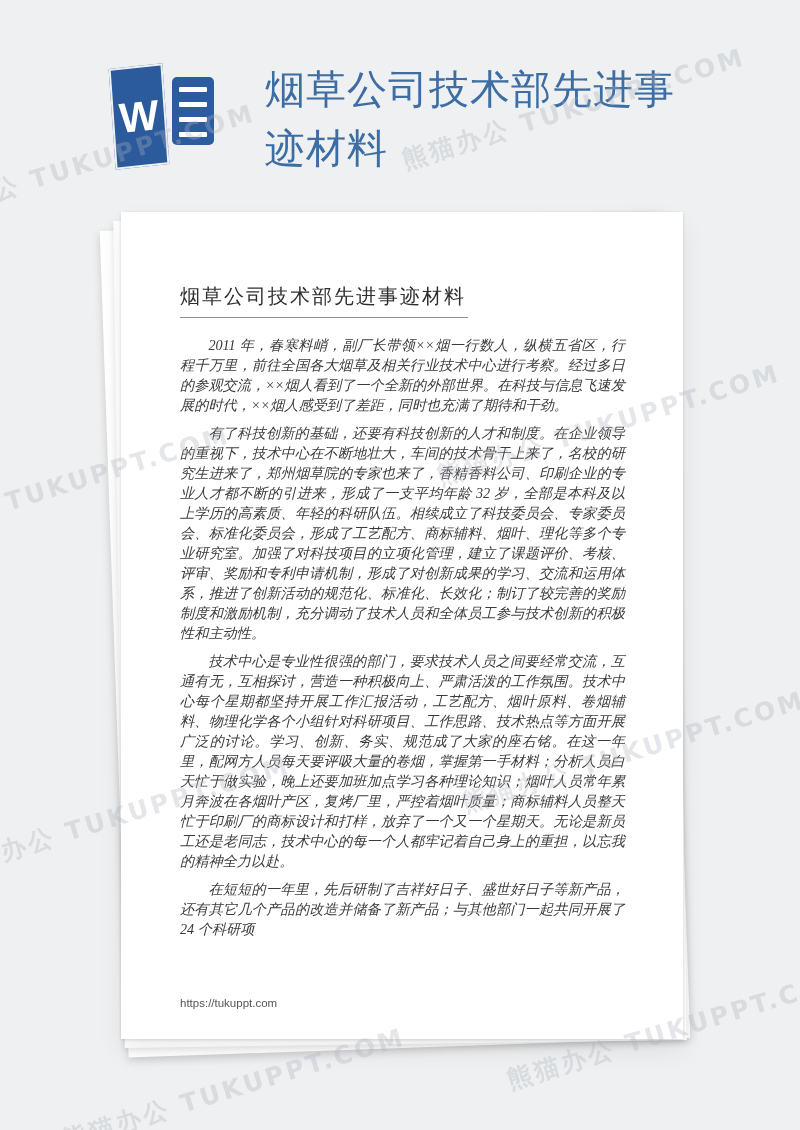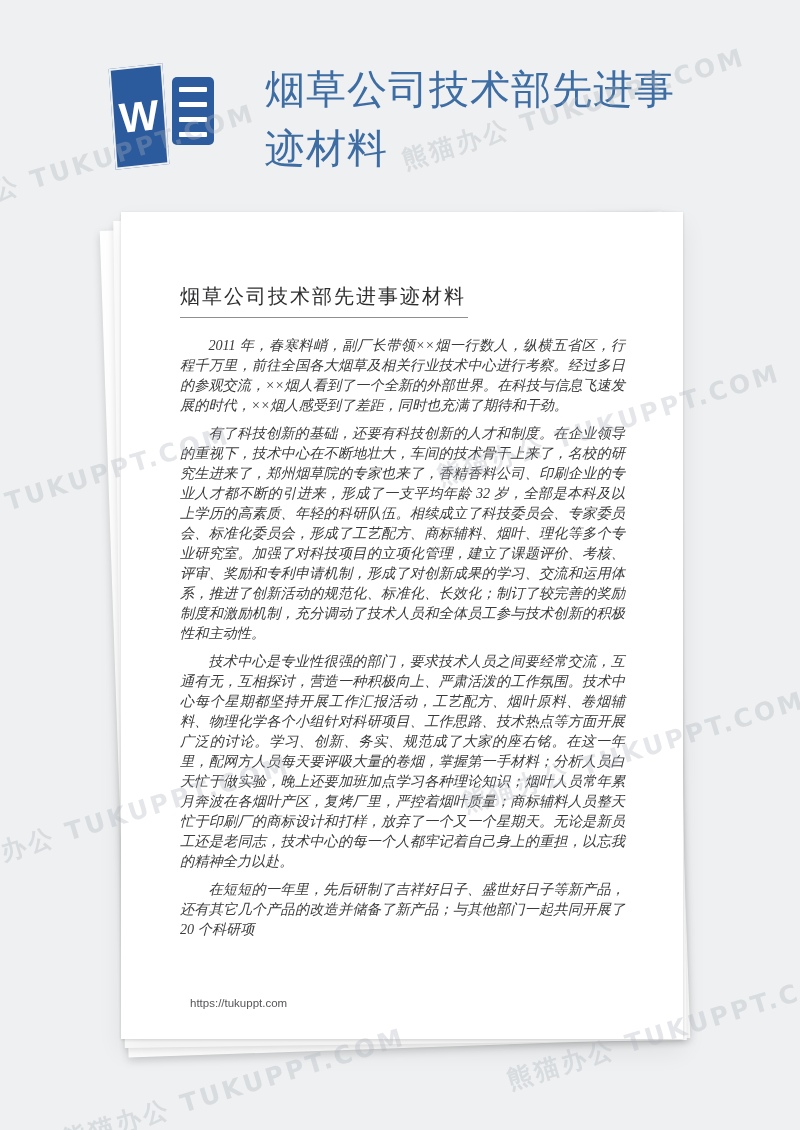--- a/index.html
+++ b/index.html
@@ -35,21 +35,21 @@
   .page-inner{position:absolute;left:0;top:0;right:0;bottom:0;
             padding:71px 58px 0 59px;box-sizing:border-box;}
   .doc-title{display:inline-block;font-size:20px;letter-spacing:2px;
             color:#2e2e30;font-family:"Liberation Serif",serif;
             border-bottom:1px solid #8f8f8f;padding:0 2px 7px 0;margin:0 0 17px 0;
             font-weight:400;}
   .para{font-size:14.2px;line-height:20px;margin:0 0 8px 0;
             text-align:justify;text-indent:2em;color:#3b3b3d;
             font-family:"Liberation Serif",serif;font-style:italic;}
   .page-url{position:absolute;left:59px;bottom:30px;font-size:11.5px;
-            color:#55555a;font-family:"Liberation Sans",sans-serif;margin-left:10px;}
+            color:#55555a;font-family:"Liberation Sans",sans-serif;}
 
   
   .wm{position:absolute;z-index:30;pointer-events:none;white-space:nowrap;
       transform:rotate(-17deg);font-size:25px;font-weight:bold;letter-spacing:3px;
       color:rgba(173,179,189,0.33);font-family:"DejaVu Sans",sans-serif;}
   .wm1{left:-95px;top:148px;}  .wm2{left:395px;top:92px;}
   .wm3{left:-120px;top:470px;} .wm4{left:430px;top:408px;}
   .wm5{left:-60px;top:800px;}  .wm6{left:455px;top:735px;}
   .wm7{left:55px;top:1072px;}  .wm8{left:500px;top:1012px;}
 </style>
@@ -73,21 +73,21 @@
 
 <div class="sheet sheet-back"></div>
 <div class="sheet sheet-back2"></div>
 
 <div class="sheet sheet-main">
   <div class="page-inner">
     <span class="doc-title">烟草公司技术部先进事迹材料</span>
     <p class="para">2011 年，春寒料峭，副厂长带领××烟一行数人，纵横五省区，行程千万里，前往全国各大烟草及相关行业技术中心进行考察。经过多日的参观交流，××烟人看到了一个全新的外部世界。在科技与信息飞速发展的时代，××烟人感受到了差距，同时也充满了期待和干劲。</p>
     <p class="para">有了科技创新的基础，还要有科技创新的人才和制度。在企业领导的重视下，技术中心在不断地壮大，车间的技术骨干上来了，名校的研究生进来了，郑州烟草院的专家也来了，香精香料公司、印刷企业的专业人才都不断的引进来，形成了一支平均年龄 32 岁，全部是本科及以上学历的高素质、年轻的科研队伍。相续成立了科技委员会、专家委员会、标准化委员会，形成了工艺配方、商标辅料、烟叶、理化等多个专业研究室。加强了对科技项目的立项化管理，建立了课题评价、考核、评审、奖励和专利申请机制，形成了对创新成果的学习、交流和运用体系，推进了创新活动的规范化、标准化、长效化；制订了较完善的奖励制度和激励机制，充分调动了技术人员和全体员工参与技术创新的积极性和主动性。</p>
     <p class="para">技术中心是专业性很强的部门，要求技术人员之间要经常交流，互通有无，互相探讨，营造一种积极向上、严肃活泼的工作氛围。技术中心每个星期都坚持开展工作汇报活动，工艺配方、烟叶原料、卷烟辅料、物理化学各个小组针对科研项目、工作思路、技术热点等方面开展广泛的讨论。学习、创新、务实、规范成了大家的座右铭。在这一年里，配网方人员每天要评吸大量的卷烟，掌握第一手材料；分析人员白天忙于做实验，晚上还要加班加点学习各种理论知识；烟叶人员常年累月奔波在各烟叶产区，复烤厂里，严控着烟叶质量；商标辅料人员整天忙于印刷厂的商标设计和打样，放弃了一个又一个星期天。无论是新员工还是老同志，技术中心的每一个人都牢记着自己身上的重担，以忘我的精神全力以赴。</p>
-    <p class="para">在短短的一年里，先后研制了吉祥好日子、盛世好日子等新产品，还有其它几个产品的改造并储备了新产品；与其他部门一起共同开展了 20 个科研项</p>
+    <p class="para">在短短的一年里，先后研制了吉祥好日子、盛世好日子等新产品，还有其它几个产品的改造并储备了新产品；与其他部门一起共同开展了 24 个科研项</p>
     <div class="page-url">https://tukuppt.com</div>
   </div>
 </div>
 
 <span class="wm wm1">熊猫办公 TUKUPPT.COM</span>
 <span class="wm wm2">熊猫办公 TUKUPPT.COM</span>
 <span class="wm wm3">熊猫办公 TUKUPPT.COM</span>
 <span class="wm wm4">熊猫办公 TUKUPPT.COM</span>
 <span class="wm wm5">熊猫办公 TUKUPPT.COM</span>
 <span class="wm wm6">熊猫办公 TUKUPPT.COM</span>

